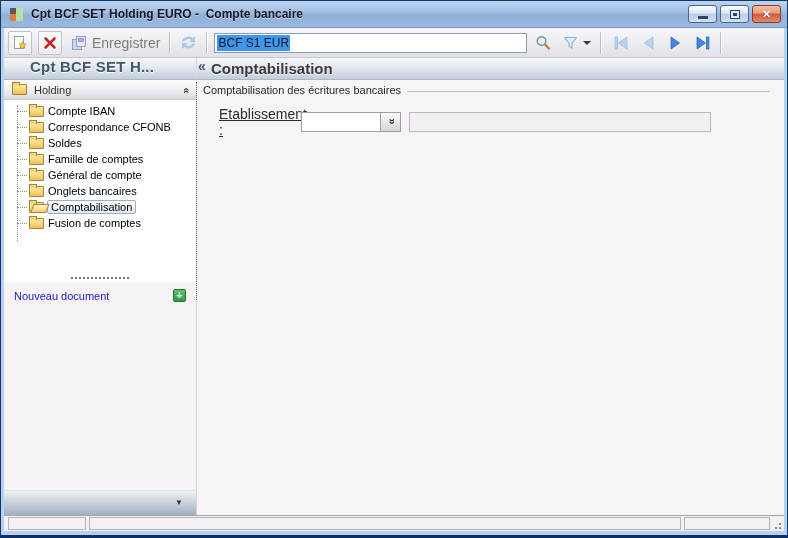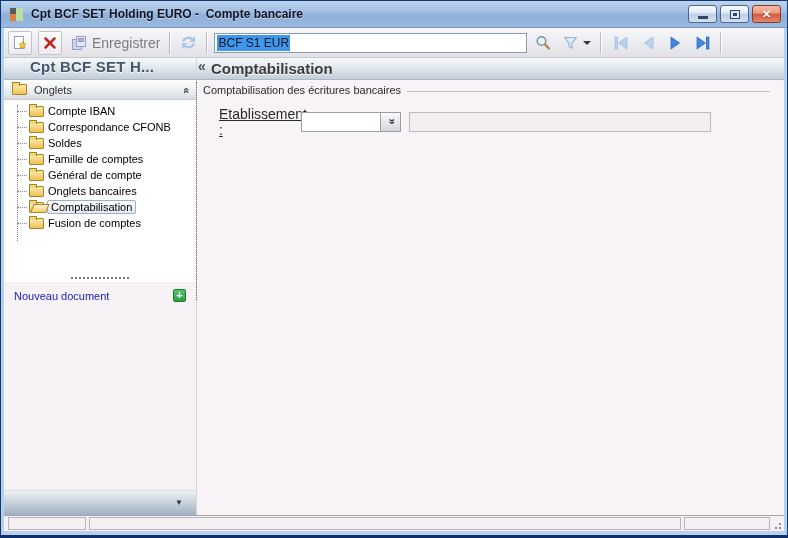--- a/index.html
+++ b/index.html
@@ -277,21 +277,21 @@
       </div>
     </div>
 
     <div class="content">
 
       <div class="sidebar">
         <span class="v-splitter"></span>
 
         <div class="group-header">
           <span class="folder"></span>
-          <span class="gh-label">Onglets</span>
+          <span class="gh-label">Holding</span>
           <span class="chev-up">«</span>
         </div>
 
         <div class="tree">
           <span class="tree-rail"></span>
 
           <div class="tree-item">
             <span class="tconn"></span>
             <span class="folder"></span>
             <span class="tlabel">Compte IBAN</span>

